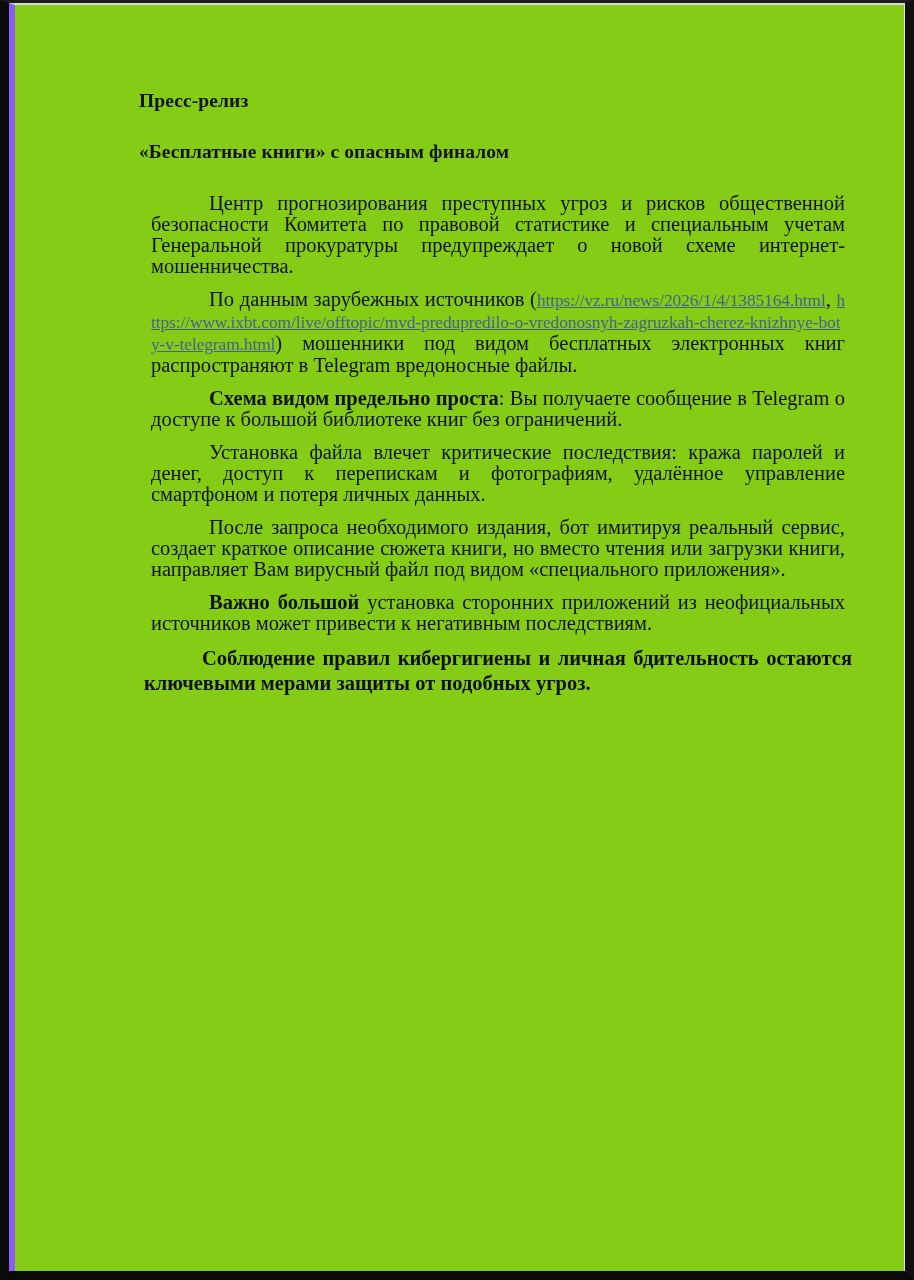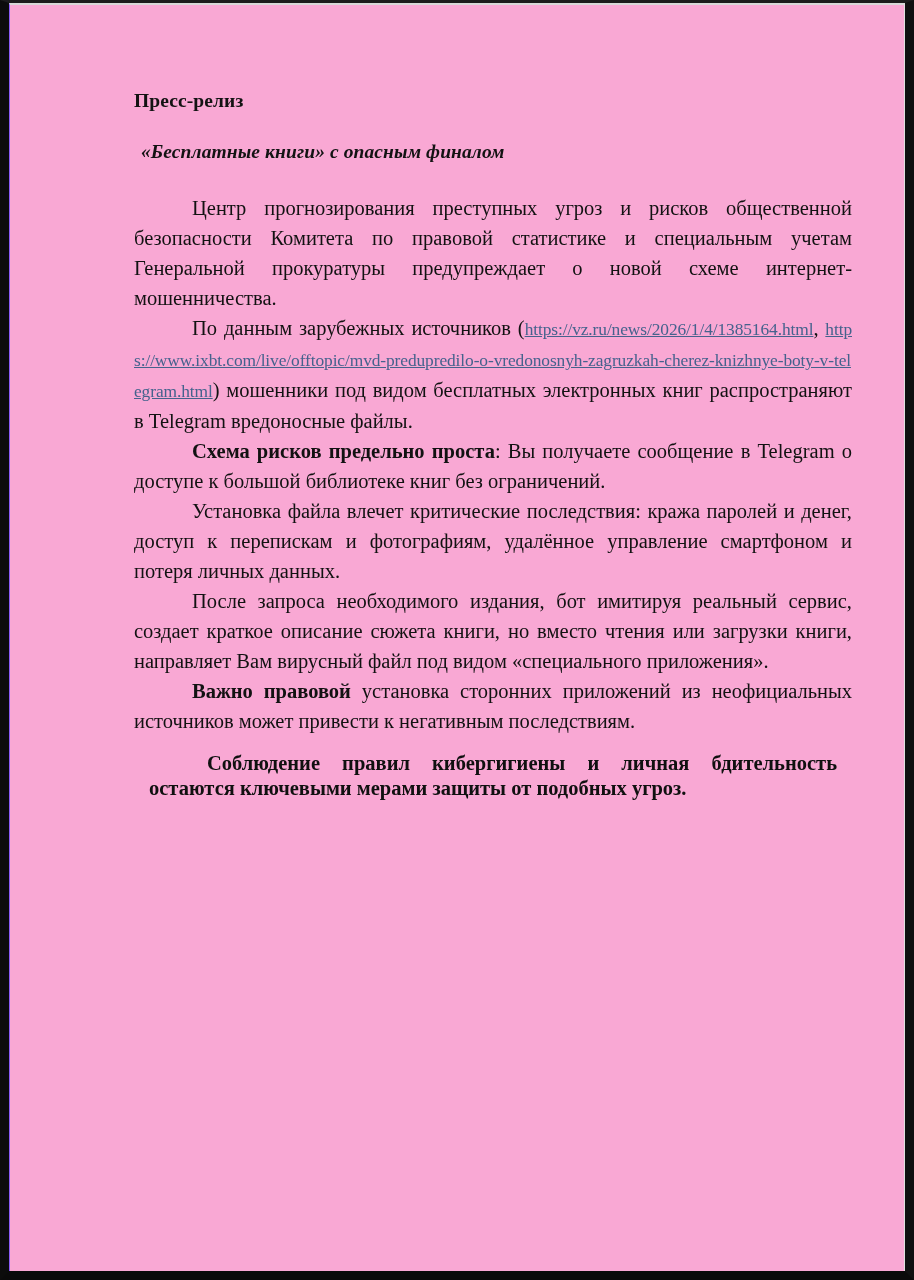--- a/index.html
+++ b/index.html
@@ -24,53 +24,53 @@
     box-sizing: border-box;
     background: #ffffff;
     border-left: 9px solid #0c0c0c;
     border-right: 9px solid #101010;
     border-bottom: 9px solid #0a0a0a;
     border-top: 3px solid #1c1c1c;
   }
   .page-sheet {
     position: absolute;
     inset: 0;
-    background: #f9a8d4;
+    background: #84cc16;
     box-sizing: border-box;
     border-top: 2px solid #d8d8d8;
-    border-left: 1px solid #8b5cf6;
+    border-left: 6px solid #8b5cf6;
     border-right: 1px solid #e0e0e0;
     overflow: hidden;
   }
 
   .doc-body {
     position: absolute;
     left: 124px;
     top: 84px;
     width: 718px;
   }
 
   .heading {
     font-weight: bold;
     font-size: 19.5px;
     line-height: 1.25;
     color: #131313;
     letter-spacing: 0.1px;
   }
   .heading-1 { margin: 0 0 0 0; }
-  .heading-2 { margin: 27px 0 0 7px; font-style: italic; }
+  .heading-2 { margin: 27px 0 0 0; }
 
   .block-paras {
     margin-top: 28px;
   }
 
   p.para {
-    margin: 0;
+    margin: 12px;
     font-size: 20.5px;
-    line-height: 30px;
+    line-height: 21px;
     color: #121212;
     text-align: justify;
     text-indent: 58px;
     letter-spacing: 0px;
     word-spacing: 0px;
     -webkit-hyphens: none;
     hyphens: none;
   }
 
   
@@ -83,48 +83,48 @@
     letter-spacing: -0.1px;
   }
 
   .bold-final {
     font-weight: bold;
     font-size: 20.5px;
     line-height: 25.6px;
     color: #101010;
     text-align: justify;
     text-indent: 58px;
-    margin: 15px;
+    margin: 5px;
   }
 </style>
 </head>
 <body>
 
 <div class="page-frame">
   <div class="page-sheet">
 
     <div class="doc-body">
 
       <div class="heading heading-1">Пресс-релиз</div>
 
       <div class="heading heading-2">«Бесплатные книги» с опасным финалом</div>
 
       <div class="block-paras">
 
         <p class="para"><span>Центр прогнозирования преступных угроз и рисков общественной безопасности Комитета по правовой статистике и специальным учетам Генеральной прокуратуры предупреждает о новой схеме интернет-мошенничества.</span></p>
 
         <p class="para"><span>По данным зарубежных источников (</span><a class="doclink" href="#">https://vz.ru/news/2026/1/4/1385164.html</a><span>, </span><a class="doclink" href="#">https://www.ixbt.com/live/offtopic/mvd-predupredilo-o-vredonosnyh-zagruzkah-cherez-knizhnye-boty-v-telegram.html</a><span>) мошенники под видом бесплатных электронных книг распространяют в Telegram вредоносные файлы.</span></p>
 
-        <p class="para"><b>Схема рисков предельно проста</b><span>: Вы получаете сообщение в Telegram о доступе к большой библиотеке книг без ограничений.</span></p>
+        <p class="para"><b>Схема видом предельно проста</b><span>: Вы получаете сообщение в Telegram о доступе к большой библиотеке книг без ограничений.</span></p>
 
         <p class="para"><span>Установка файла влечет критические последствия: кража паролей и денег, доступ к перепискам и фотографиям, удалённое управление смартфоном и потеря личных данных.</span></p>
 
         <p class="para"><span>После запроса необходимого издания, бот имитируя реальный сервис, создает краткое описание сюжета книги, но вместо чтения или загрузки книги, направляет Вам вирусный файл под видом «специального приложения».</span></p>
 
-        <p class="para"><b>Важно правовой</b><span> установка сторонних приложений из неофициальных источников может привести к негативным последствиям.</span></p>
+        <p class="para"><b>Важно большой</b><span> установка сторонних приложений из неофициальных источников может привести к негативным последствиям.</span></p>
 
         <p class="bold-final"><span>Соблюдение правил кибергигиены и личная бдительность остаются ключевыми мерами защиты от подобных угроз.</span></p>
 
       </div>
     </div>
 
   </div>
 </div>
 
 </body></html>

